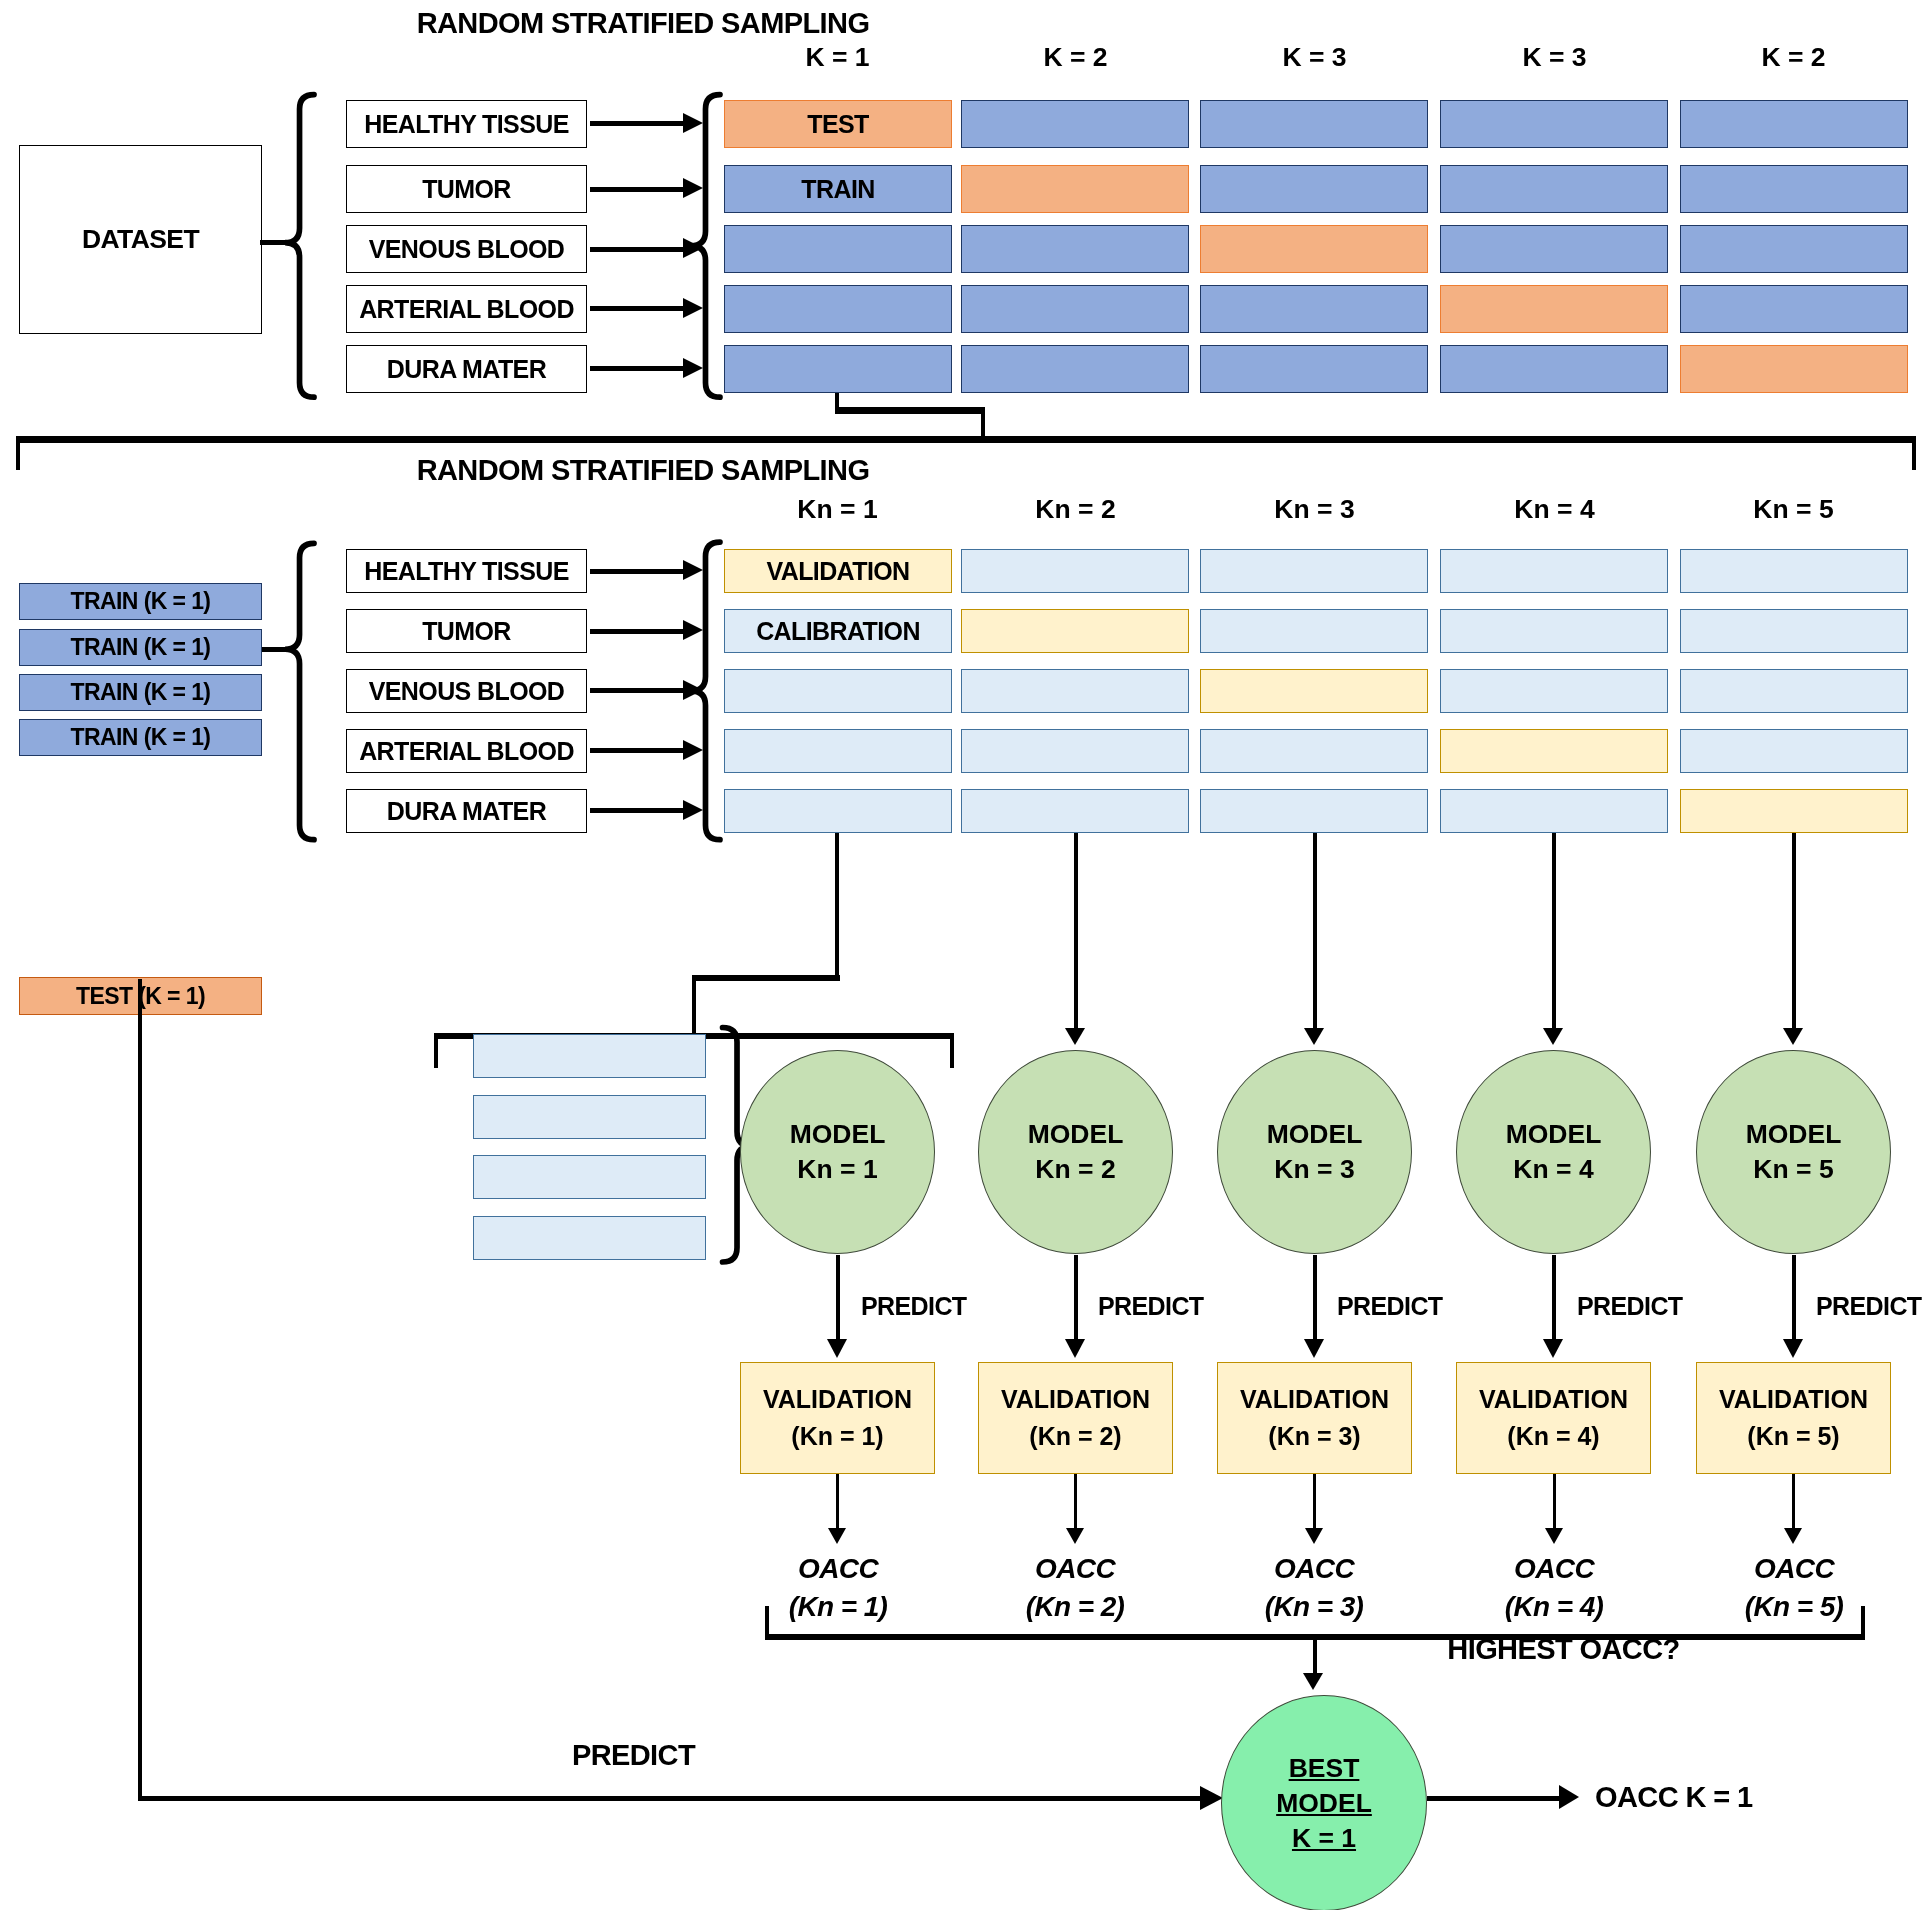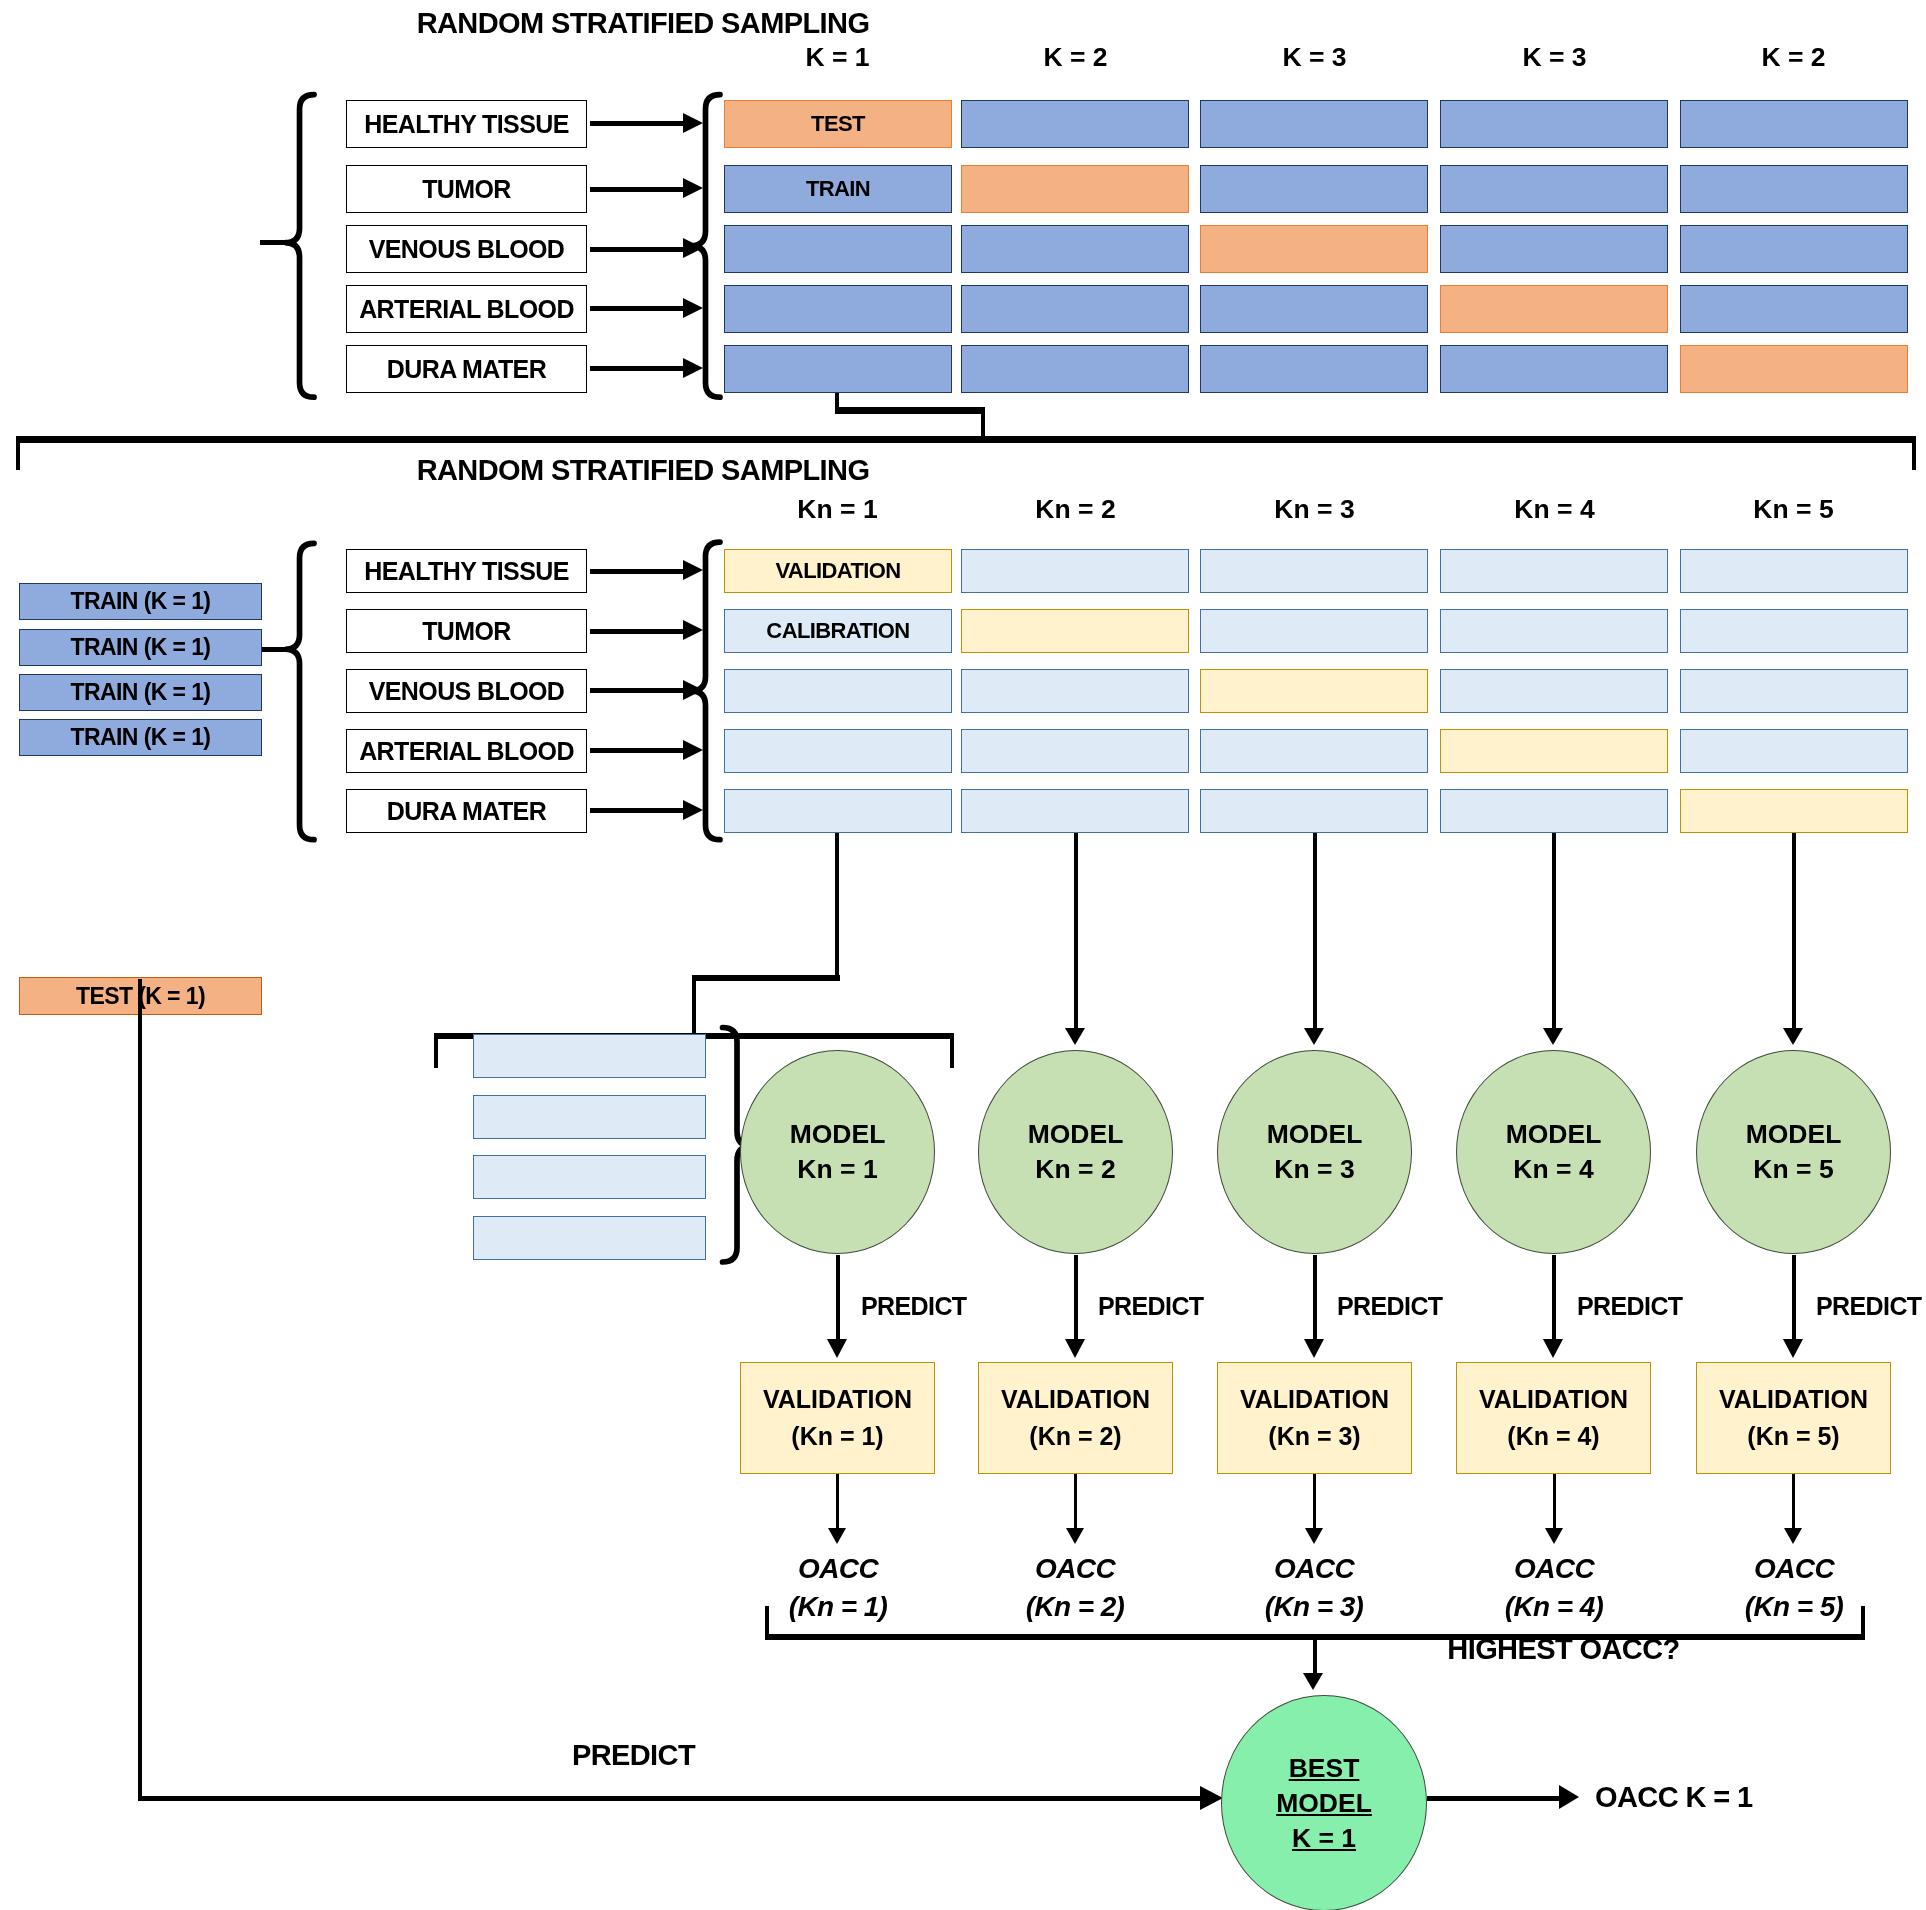--- a/index.html
+++ b/index.html
@@ -6,36 +6,39 @@
   body{width:1926px;height:1910px;font-family:"Liberation Sans", sans-serif;}
   #canvas{position:relative;width:1926px;height:1910px;background:#ffffff;overflow:hidden;}
   .abs{position:absolute;box-sizing:border-box;}
   .ctr{display:flex;align-items:center;justify-content:center;text-align:center;}
   .bold{font-weight:700;color:#000;}
   .line{background:#000;}
   .title{font-size:29px;letter-spacing:-0.6px;}
   .hdr{font-size:26.5px;}
   .boxlabel{font-size:25px;letter-spacing:-0.6px;}
   .whitebox{background:#fff;border:1.9px solid #000;}
-  .cell-label{font-size:22px;font-weight:700;letter-spacing:-0.6px;}
+  .cell-label{font-size:25px;font-weight:700;letter-spacing:-0.6px;}
   .small-label{font-size:23px;letter-spacing:-0.6px;margin-top:36px;}
   .ellipse{border-radius:50%;display:flex;flex-direction:column;align-items:center;justify-content:center;}
   .model-line{font-size:26.5px;font-weight:700;line-height:35px;text-align:center;}
   .val-line{font-size:25px;font-weight:700;line-height:37px;text-align:center;}
   .oacc-line{font-size:28px;letter-spacing:-0.6px;font-style:italic;}
   svg{position:absolute;left:0;top:0;}
 </style>
 </head>
 <body>
 
 <div id="canvas">
 
   <div class="abs ctr bold title" style="left:353px;top:7.6px;width:580px;height:31.5px;">RANDOM STRATIFIED SAMPLING</div>
   <div class="abs ctr bold title" style="left:353px;top:455px;width:580px;height:31.5px;">RANDOM STRATIFIED SAMPLING</div>
 
+  <div class="abs ctr bold whitebox" style="left:19px;top:145px;width:243px;height:189px;font-size:26.5px;letter-spacing:-0.6px;">
+    <span>DATASET</span>
+  </div>
 
   <div class="abs ctr bold small-label" style="left:19px;top:941px;width:243px;height:38px;background:#F4B183;border:1.9px solid #C55A11;">
     <span>TEST (K = 1)</span>
   </div>
 
   <div class="abs line" style="left:260px;top:240px;width:26.5px;height:5px;"></div>
   <div class="abs line" style="left:260px;top:647px;width:26.5px;height:5px;"></div>
 
   <svg width="1926" height="1910" viewBox="0 0 3055 3030">
     <path d="M 498 150 Q 475 150 475 173 L 475 362 Q 475 385 452 385 Q 475 385 475 408 L 475 607 Q 475 630 498 630" fill="none" stroke="#000" stroke-width="9" stroke-linecap="round"></path>

